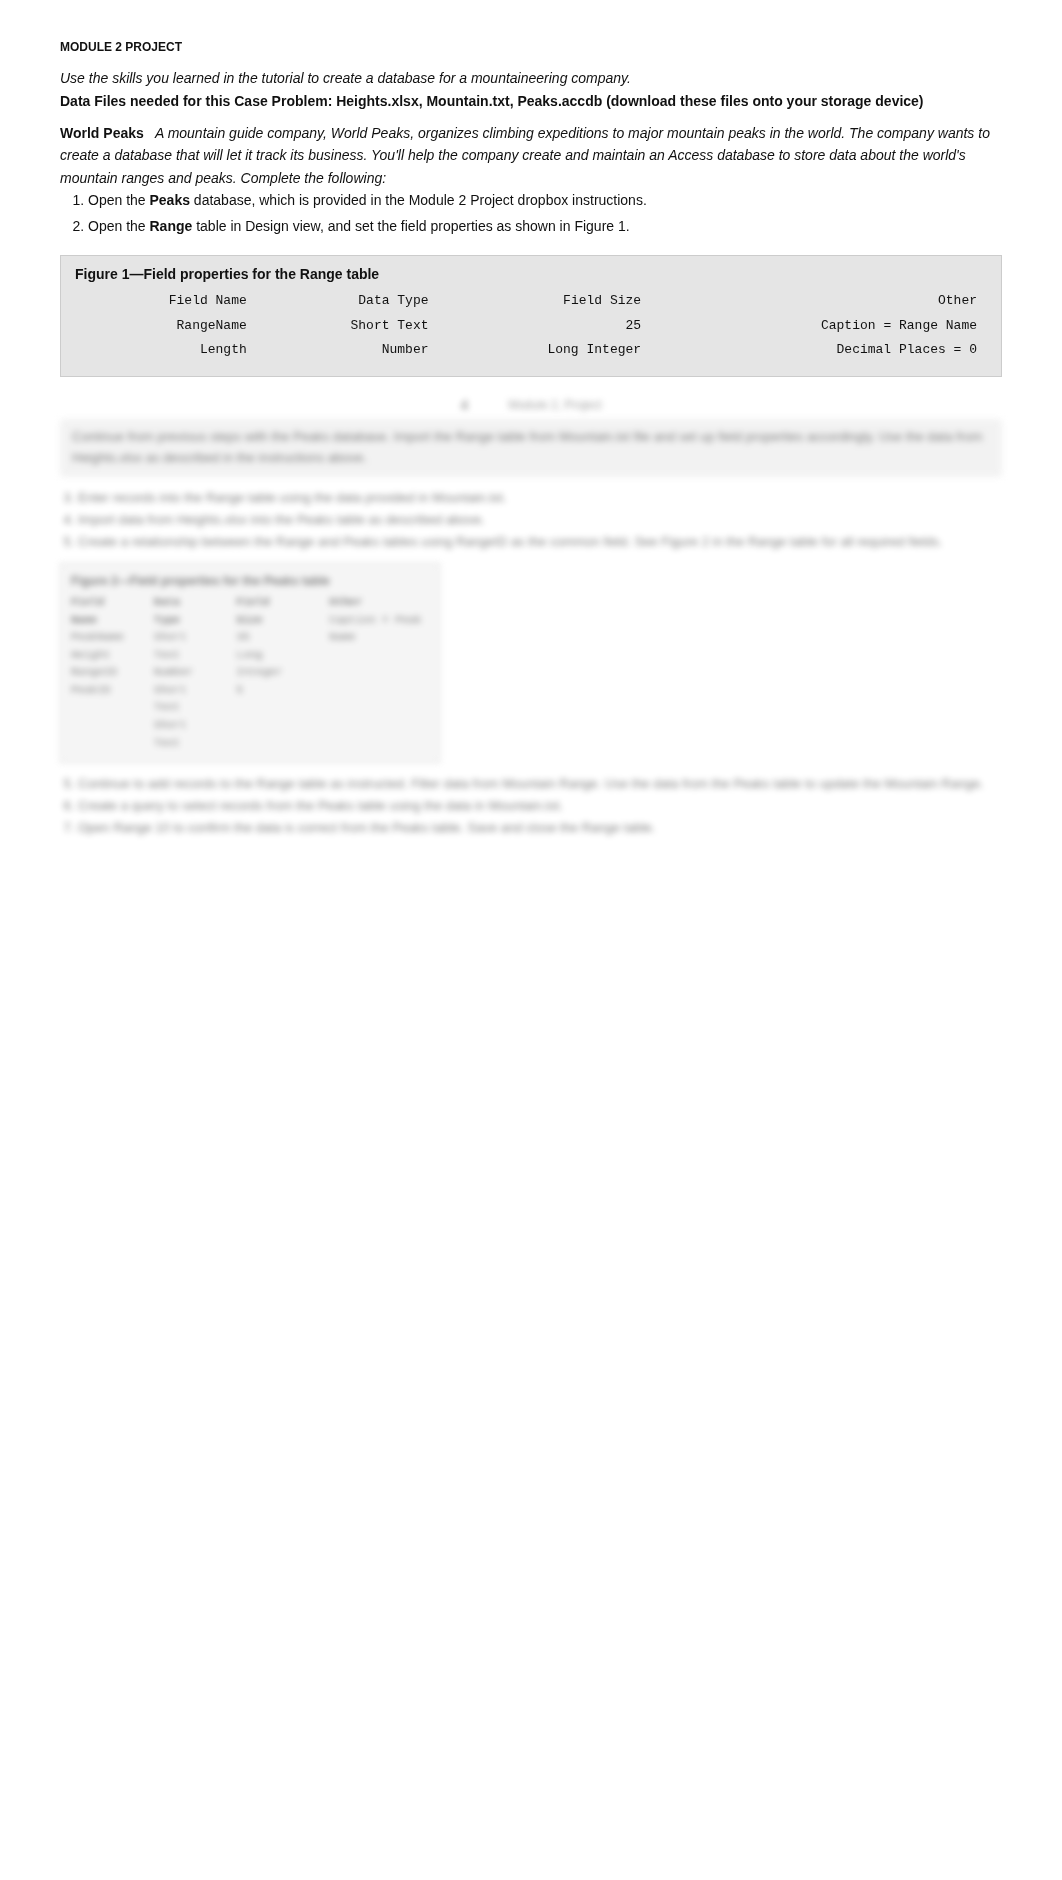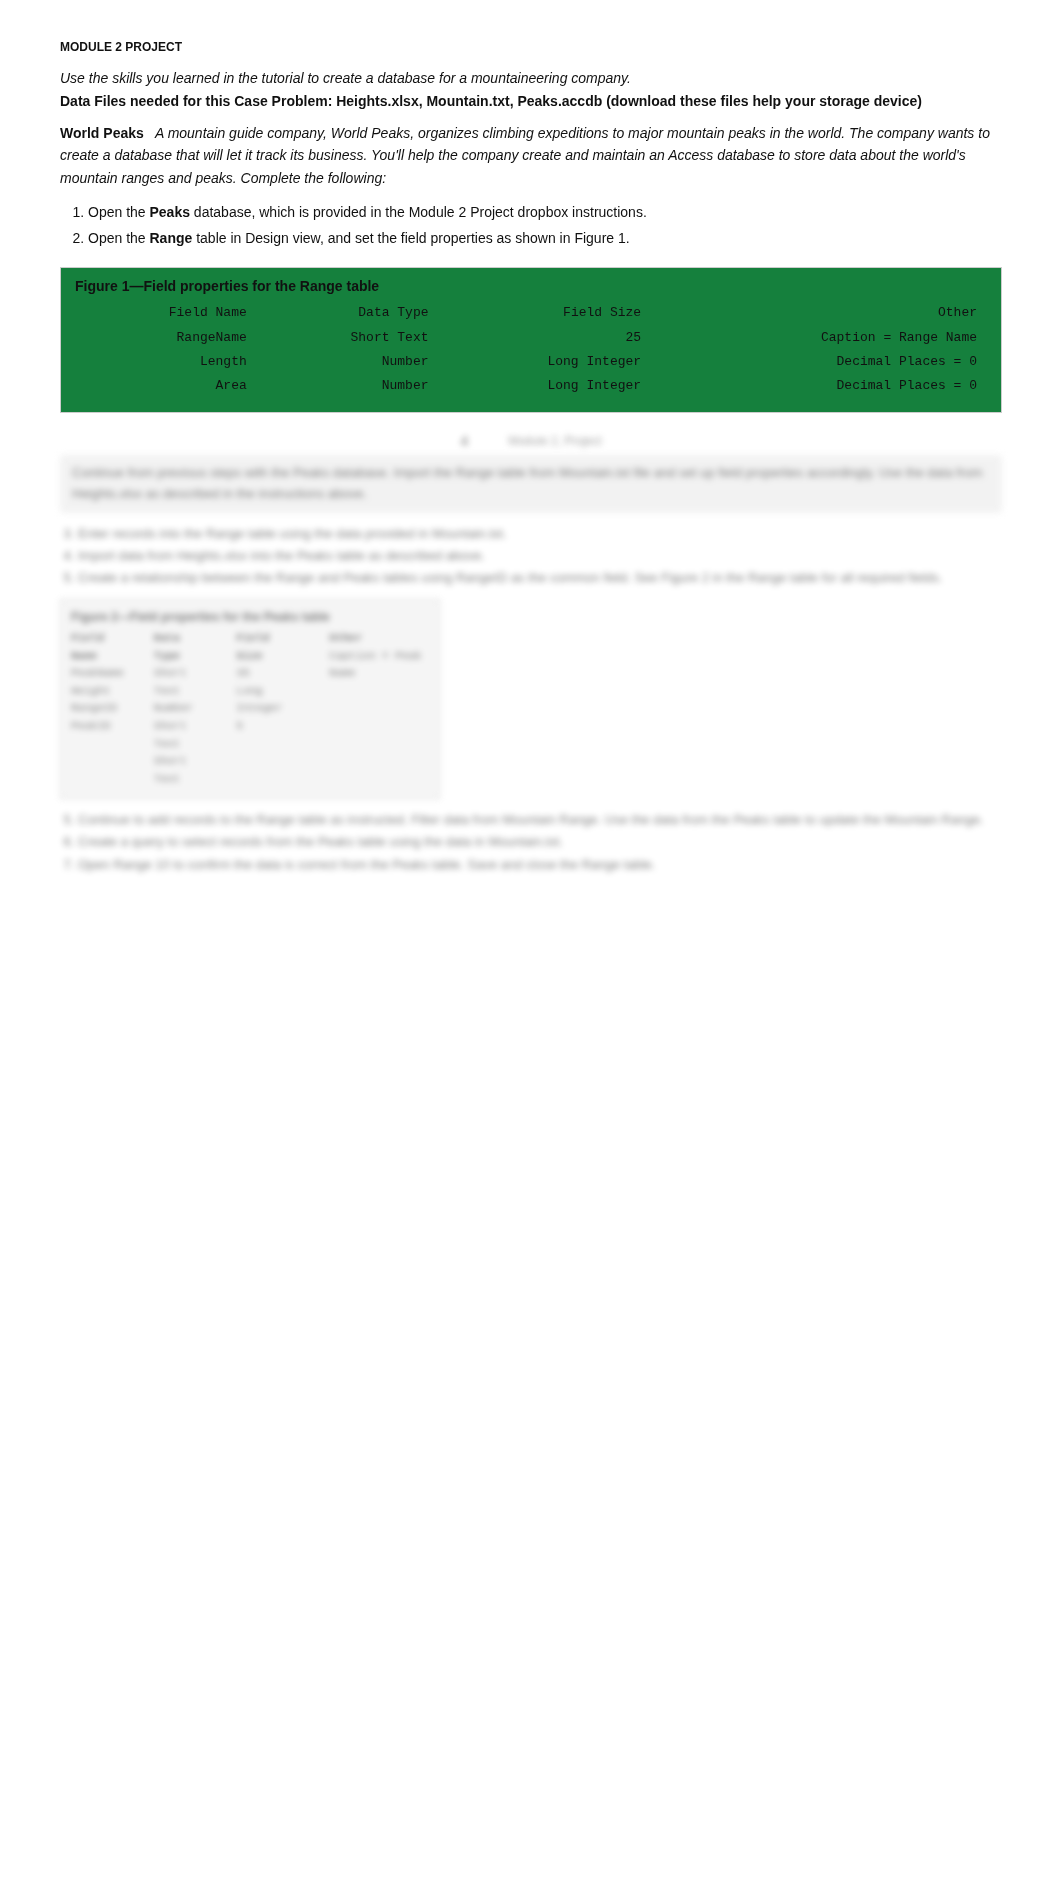--- a/index.html
+++ b/index.html
@@ -27,41 +27,40 @@
 
     .bold-files {
       font-weight: bold;
       margin-bottom: 10px;
       line-height: 1.5;
     }
 
     .world-peaks-para {
       font-style: italic;
       line-height: 1.6;
-      margin-bottom: 12px;
     }
 
     .world-peaks-para span.brand {
       font-weight: bold;
       font-style: normal;
     }
 
     .instructions-list {
       margin-left: 28px;
       margin-bottom: 16px;
       line-height: 1.7;
     }
 
     .instructions-list li {
       margin-bottom: 2px;
     }
 
     .figure-section {
       border: 1px solid #ccc;
-      background: #15803d;
+      background: #e5e5e5;
       padding: 10px 14px 14px 14px;
       margin-bottom: 18px;
     }
 
     .figure-title {
       font-weight: bold;
       font-size: 14px;
       margin-bottom: 6px;
     }
 
@@ -152,21 +151,21 @@
       flex-direction: column;
     }
   </style>
 </head>
 <body>
 
 <h1 class="module-title">MODULE 2 PROJECT</h1>
 
 <p class="italic-intro">Use the skills you learned in the tutorial to create a database for a mountaineering company.</p>
 
-<p class="bold-files">Data Files needed for this Case Problem: Heights.xlsx, Mountain.txt, Peaks.accdb (download these files help your storage device)</p>
+<p class="bold-files">Data Files needed for this Case Problem: Heights.xlsx, Mountain.txt, Peaks.accdb (download these files onto your storage device)</p>
 
 <p class="world-peaks-para">
   <span class="brand">World Peaks</span>
   <span>&nbsp; A mountain guide company, World Peaks, organizes climbing expeditions to major mountain peaks in the world. The company wants to create a database that will let it track its business. You'll help the company create and maintain an Access database to store data about the world's mountain ranges and peaks. Complete the following:</span>
 </p>
 
 <ol class="instructions-list">
   <li>
     Open the <strong>Peaks</strong> database, which is provided in the Module 2 Project dropbox instructions.
   </li>
@@ -192,26 +191,20 @@
         <td>Short Text</td>
         <td>25</td>
         <td>Caption = Range Name</td>
       </tr>
       <tr>
         <td>Length</td>
         <td>Number</td>
         <td>Long Integer</td>
         <td>Decimal Places = 0</td>
       </tr>
-      <tr>
-        <td>Area</td>
-        <td>Number</td>
-        <td>Long Integer</td>
-        <td>Decimal Places = 0</td>
-      </tr>
     </tbody>
   </table>
 </div>
 
 <div class="blurred-section">
 
   <div class="page-number-row">
     <span class="page-num">4</span>
     <span class="page-info">Module 2, Project</span>
   </div>

